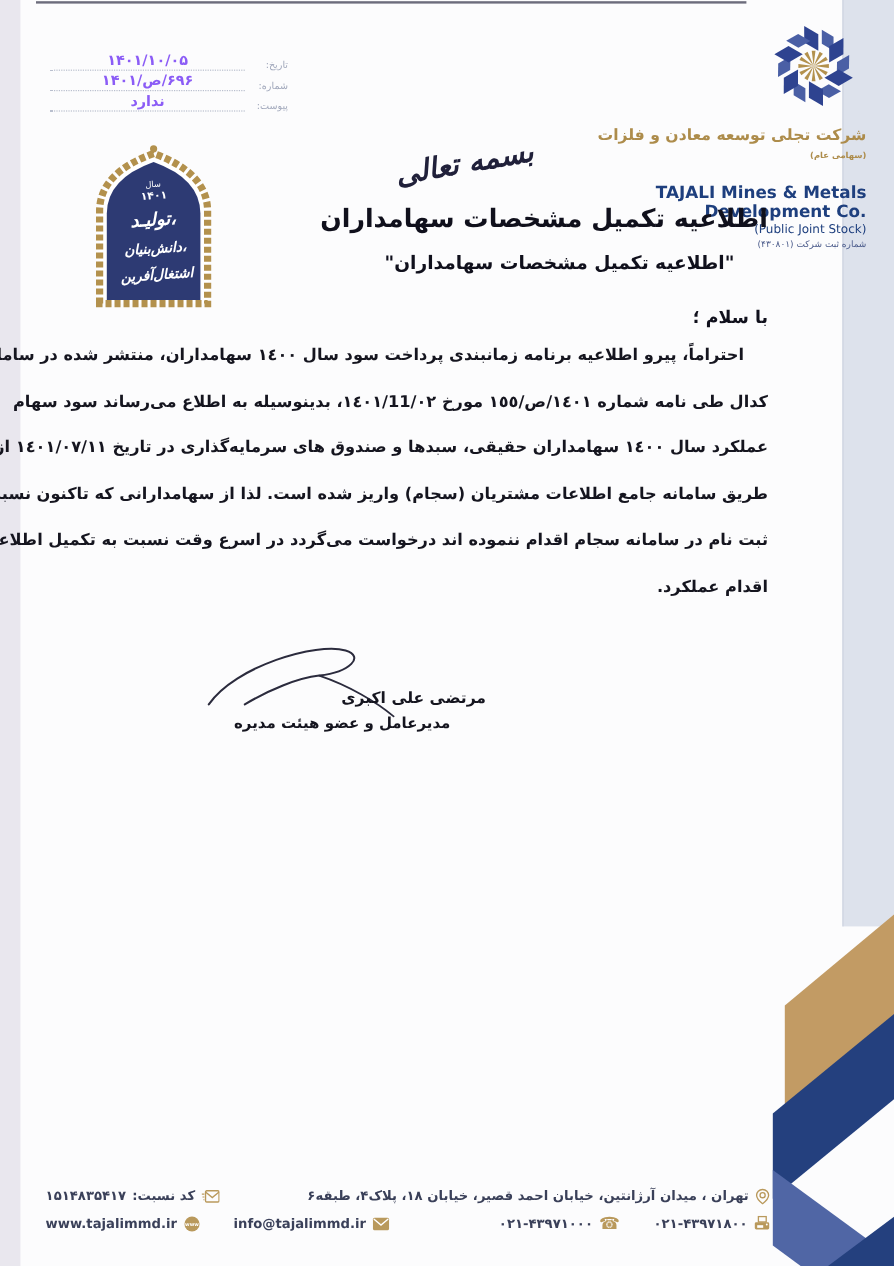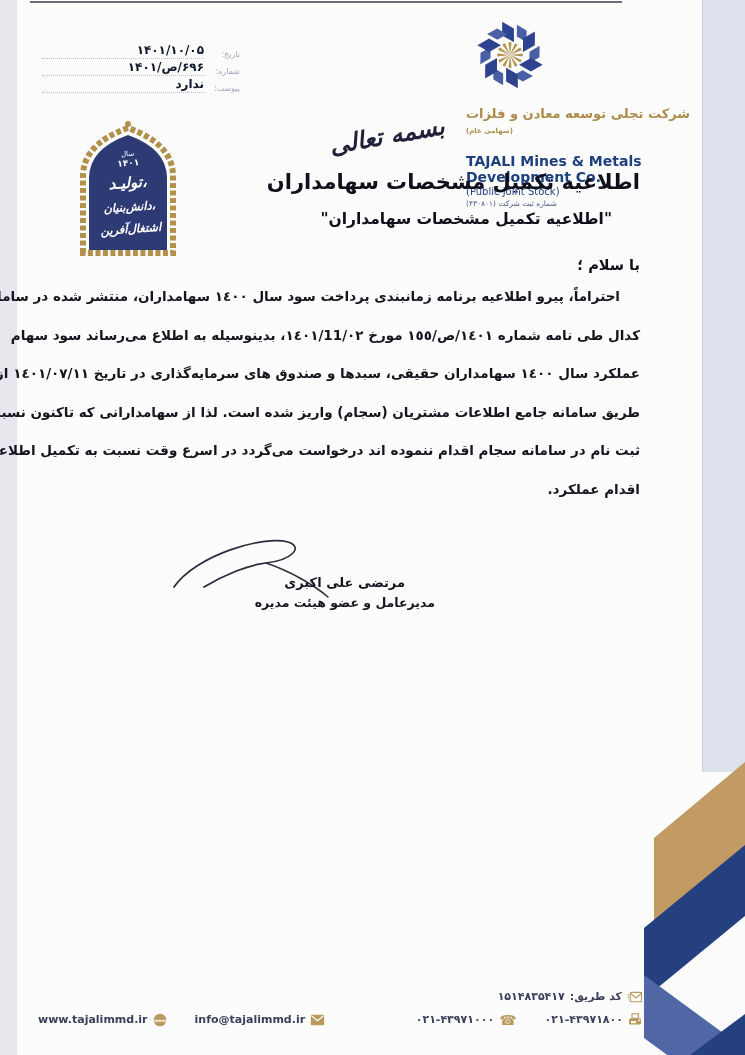--- a/index.html
+++ b/index.html
@@ -7,25 +7,25 @@
        background:#f4f4f7;font-family:"DejaVu Sans",sans-serif;}
   .scan{position:absolute;inset:0;background:#fcfcfd;}
   .edge-left{position:absolute;left:0;top:0;width:17px;height:1055px;background:#e9e7ee;}
   .edge-right{position:absolute;left:702px;top:0;width:43px;height:772px;background:#dde2ec;border-left:1px solid #cdd3e0;}
   .top-artifact{position:absolute;left:30px;top:1px;width:592px;height:2px;background:#3c3c50;opacity:.75;}
 
   
   .meta{position:absolute;left:42px;top:42px;width:200px;direction:rtl;}
   .meta-row{display:flex;align-items:flex-end;height:17px;}
   .meta-label{width:36px;font-size:8px;color:#9fa6ba;flex:none;padding-right:2px;}
-  .meta-value{flex:1;text-align:right;font-size:12px;font-weight:bold;color:#0f172a;
+  .meta-value{flex:1;text-align:center;font-size:12px;font-weight:bold;color:#8b5cf6;
               border-bottom:1px dotted #b9bfce;line-height:15px;}
 
   
-  .logo{position:absolute;left:466px;top:10px;width:244px;text-align:left;}
+  .logo{position:absolute;left:478px;top:10px;width:244px;text-align:right;}
   .logo-name-fa{direction:rtl;color:#ad8c4b;font-weight:bold;font-size:13px;margin-top:2px;}
   .logo-name-fa .tiny{font-size:7px;font-weight:bold;}
   .logo-name-en{direction:ltr;color:#1e3f7e;font-size:14px;font-weight:bold;margin-top:17px;}
   .logo-type-en{direction:ltr;color:#1e3f7e;font-size:10px;margin-top:1px;}
   .logo-reg{direction:rtl;color:#4a5a8a;font-size:7.5px;margin-top:2px;}
 
   
   .stamp{position:absolute;left:73px;top:118px;}
 
   
@@ -41,21 +41,21 @@
   .bline{font-size:13.5px;font-weight:bold;color:#15151f;height:38.5px;line-height:30px;
          text-align:justify;text-align-last:justify;white-space:nowrap;}
   .bline.first{padding-right:20px;}
   .bline.last{text-align:right;text-align-last:right;}
 
   
   .signature{position:absolute;left:150px;top:533px;width:250px;height:95px;}
   .sig-swash{position:absolute;left:18px;top:0;}
   .sig-name{position:absolute;left:75px;top:42px;width:180px;text-align:right;
             font-size:13px;font-weight:bold;color:#15151f;direction:rtl;}
-  .sig-role{position:absolute;left:45px;top:62px;width:240px;text-align:right;
+  .sig-role{position:absolute;left:45px;top:62px;width:240px;text-align:left;
             font-size:12.5px;font-weight:bold;color:#15151f;direction:rtl;}
 
   
   .footer{position:absolute;left:38px;width:604px;top:985px;direction:rtl;z-index:3;}
   .f-row{display:flex;justify-content:space-between;align-items:center;height:23px;}
   .f-group{display:flex;align-items:center;gap:28px;}
   .f-item{display:flex;align-items:center;gap:5px;font-size:11px;font-weight:600;
           color:#3a4059;direction:rtl;}
   .f-item .ltr{direction:ltr;unicode-bidi:embed;}
   .f-icon{flex:none;}
@@ -174,26 +174,32 @@
       <path d="M6,54 C28,22 96,2 120,9 C136,14 124,27 98,30 C80,32 56,42 36,54" fill="none" stroke="#2b2b3d" stroke-width="1.7" stroke-linecap="round"></path>
       <path d="M98,30 C122,38 146,52 160,64" fill="none" stroke="#2b2b3d" stroke-width="1.5" stroke-linecap="round"></path>
     </svg>
     <div class="sig-name">مرتضی علی اکبری</div>
     <div class="sig-role">مدیرعامل و عضو هیئت مدیره</div>
   </div>
 
   <div class="footer">
     <div class="f-row">
       <span class="f-item">
+        <svg class="f-icon" width="13" height="14" viewBox="0 0 14 14">
+          <path d="M7,0.8 C3.8,0.8 1.6,3.2 1.6,6 C1.6,9.4 7,13.6 7,13.6 C7,13.6 12.4,9.4 12.4,6 C12.4,3.2 10.2,0.8 7,0.8 Z M7,8.2 A2.3,2.3 0 1,1 7,3.6 A2.3,2.3 0 0,1 7,8.2 Z" fill="none" stroke="#b9995c" stroke-width="1.2"></path>
+        </svg>
+        <span>تهران ، میدان آرژانتین، خیابان احمد قصیر، خیابان ۱۸، پلاک۴، طبقه۶</span>
+      </span>
+      <span class="f-item">
         <svg class="f-icon" width="15" height="12" viewBox="0 0 16 12">
           <rect x="3.5" y="1" width="12" height="10" rx="1" fill="none" stroke="#b9995c" stroke-width="1.2"></rect>
           <path d="M3.5,2 L9.5,7 L15.5,2" fill="none" stroke="#b9995c" stroke-width="1.2"></path>
           <path d="M0,4 L2.5,4 M0.8,6.5 L2.5,6.5 M1.6,9 L2.5,9" stroke="#b9995c" stroke-width="1"></path>
         </svg>
-        <span>کد طریق:</span>
+        <span>کد نسبت:</span>
         <span>۱۵۱۴۸۳۵۴۱۷</span>
       </span>
     </div>
     <div class="f-row">
       <span class="f-group">
         <span class="f-item">
           <svg class="f-icon" width="14" height="13" viewBox="0 0 14 13">
             <rect x="4" y="0.8" width="6.5" height="4.5" fill="none" stroke="#b9995c" stroke-width="1.1"></rect>
             <rect x="1" y="5.5" width="12" height="6" rx="1.2" fill="#b9995c"></rect>
             <circle cx="11" cy="7.4" r="0.8" fill="#ffffff"></circle>

